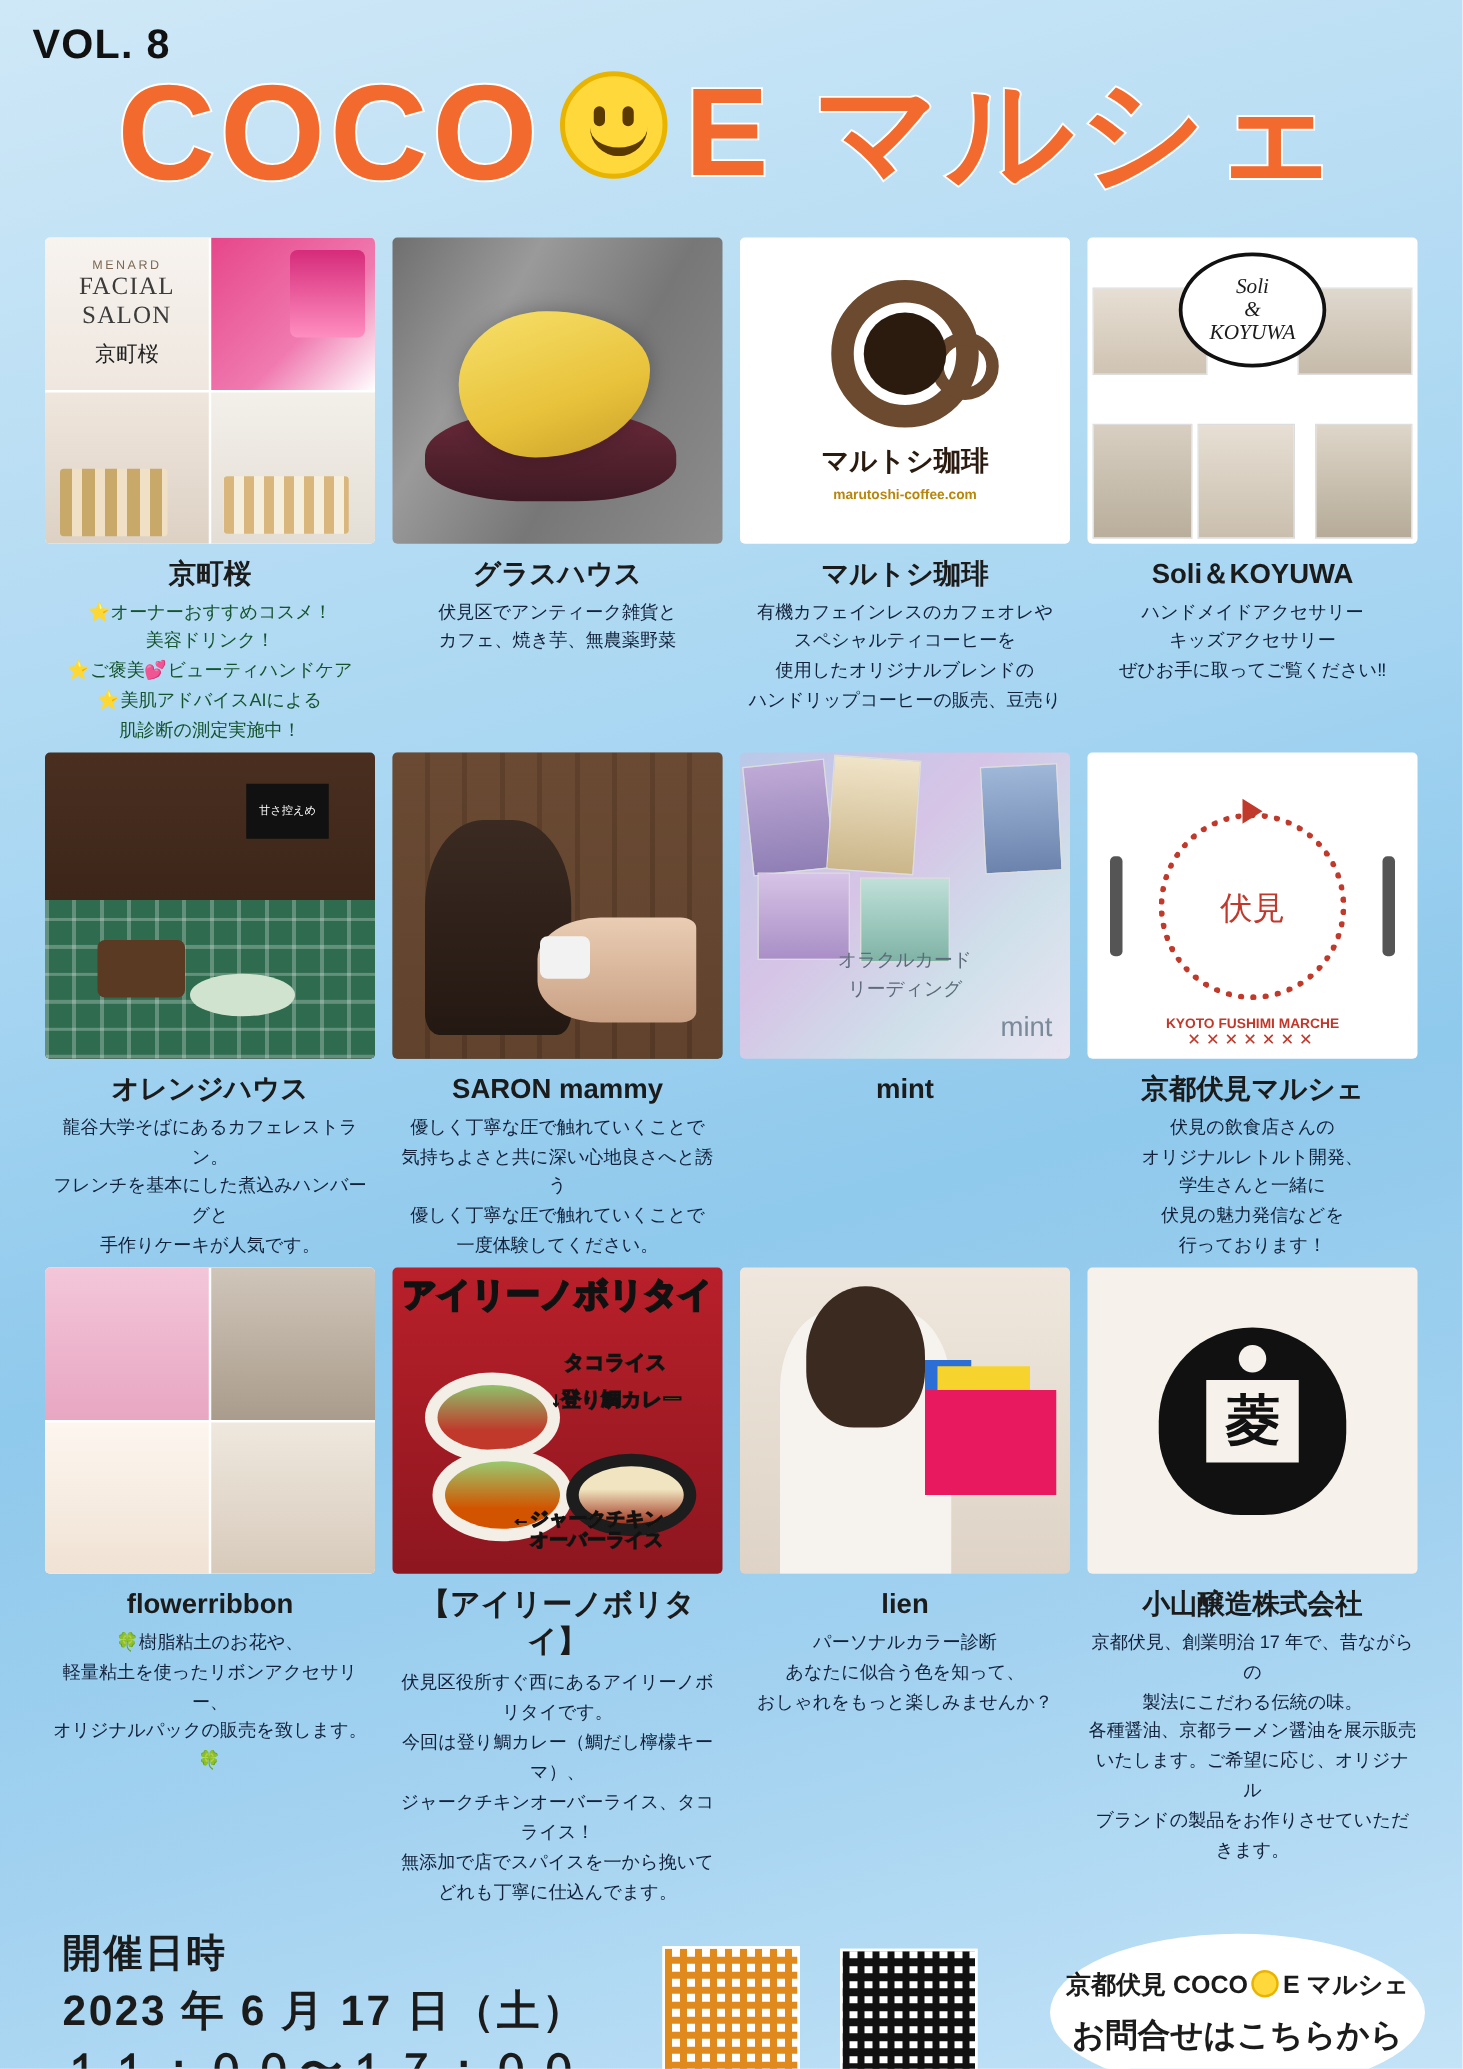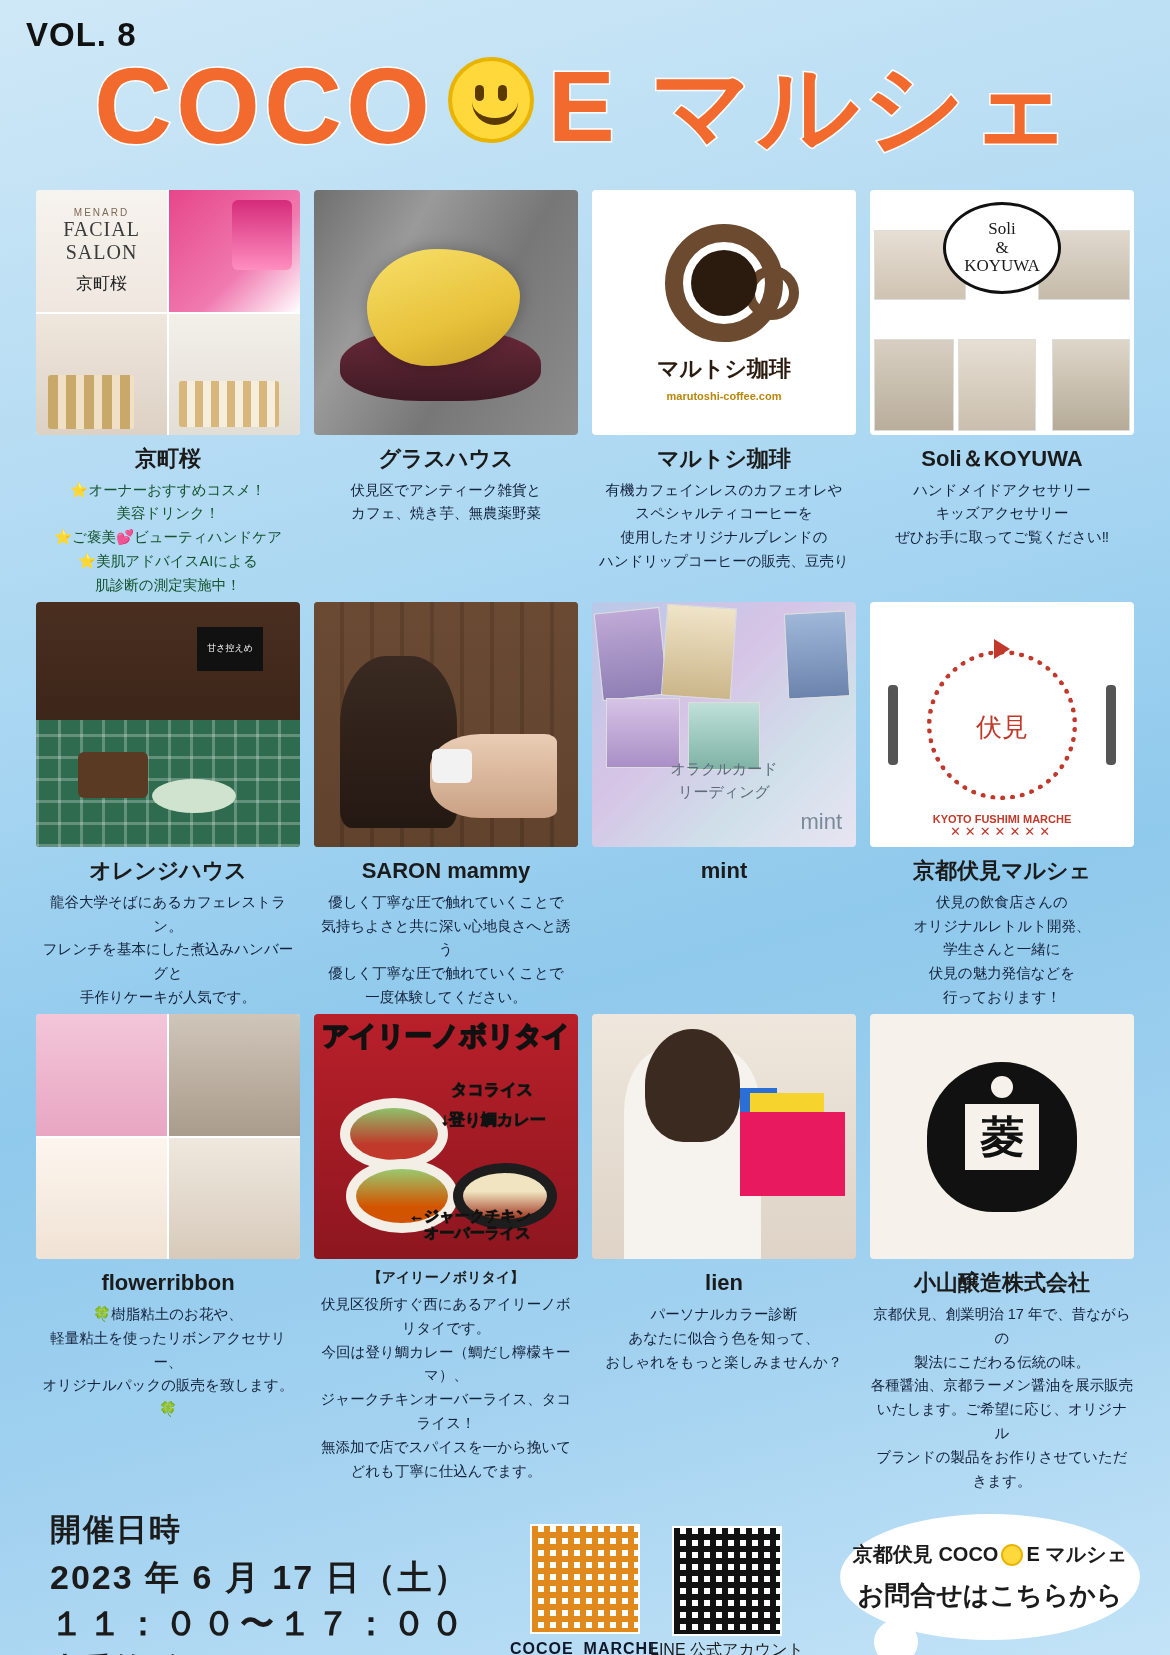--- a/index.html
+++ b/index.html
@@ -67,21 +67,21 @@
     width: 100%; height: 245px;
     border-radius: 4px;
     overflow: hidden;
     position: relative;
     background: #fff;
   }
   .cell-name {
     font-size: 22px; font-weight: bold; margin: 10px 0 6px;
     line-height: 1.25;
   }
-  .cell-name.sm { font-size: 14px; }
+  .cell-name.sm { font-size: 24px; }
   .cell-desc {
     font-size: 14.5px; line-height: 1.65; color: #13213a;
   }
   .cell-desc.orange { color: #14532d; }
   .cell-desc span { display: block; }
 
   
   .menard { background:#fff; display:grid; grid-template-columns: 1fr 1fr; grid-template-rows: 1fr 1fr; gap:2px; }
   .menard .q { position: relative; overflow: hidden; }
   .menard .q1 { background: linear-gradient(#f7f3ef,#efe7df); display:flex; flex-direction:column; align-items:center; justify-content:center; }
@@ -107,21 +107,21 @@
   .yaki .skin { position:absolute; left:10%; top:56%; width:76%; height:30%;
     background: linear-gradient(#6b2a3a,#3e1a24); border-radius: 50% 50% 40% 40%; }
 
   .coffee { background:#fff; display:flex; flex-direction:column; align-items:center; justify-content:center; gap:6px; }
   .coffee .ring { width: 118px; height: 118px; border-radius: 50%; border: 18px solid #6b4a2f; position: relative; }
   .coffee .ring::after { content:""; position:absolute; inset:8px; border-radius:50%; background:#2b1b0f; }
   .coffee .ring::before { content:""; position:absolute; right:-34px; top:24px; width:34px; height:34px; border:10px solid #6b4a2f; border-radius:50%; }
   .coffee .jp { font-size: 22px; font-weight: bold; color:#2b1b0f; margin-top: 6px; }
   .coffee .url { font-size: 11px; font-weight: bold; color:#b8860b; }
 
-  .soli { background:#fff; position:relative; }
+  .soli { background:#fff; position:relative;font-style:italic; }
   .soli .circle {
     position:absolute; left:50%; top:12px; transform:translateX(-50%);
     width: 118px; height: 92px; border:3px solid #111; border-radius:50%;
     display:flex; flex-direction:column; align-items:center; justify-content:center;
     font-family:"Liberation Serif", serif; font-size: 17px; line-height:1.1; background:#fff; z-index:2;
   }
   .soli .ph { position:absolute; background:#efe9e2; border:1px solid #ddd; }
   .soli .p1 { left:4px; top:40px; width:92px; height:70px; background:linear-gradient(#e7dfd4,#cfc3b2); }
   .soli .p2 { right:4px; top:40px; width:92px; height:70px; background:linear-gradient(#dfd8cd,#c6bbaa); }
   .soli .p3 { left:4px; bottom:4px; width:80px; height:92px; background:linear-gradient(#d8cfc2,#b9ae9b); }

